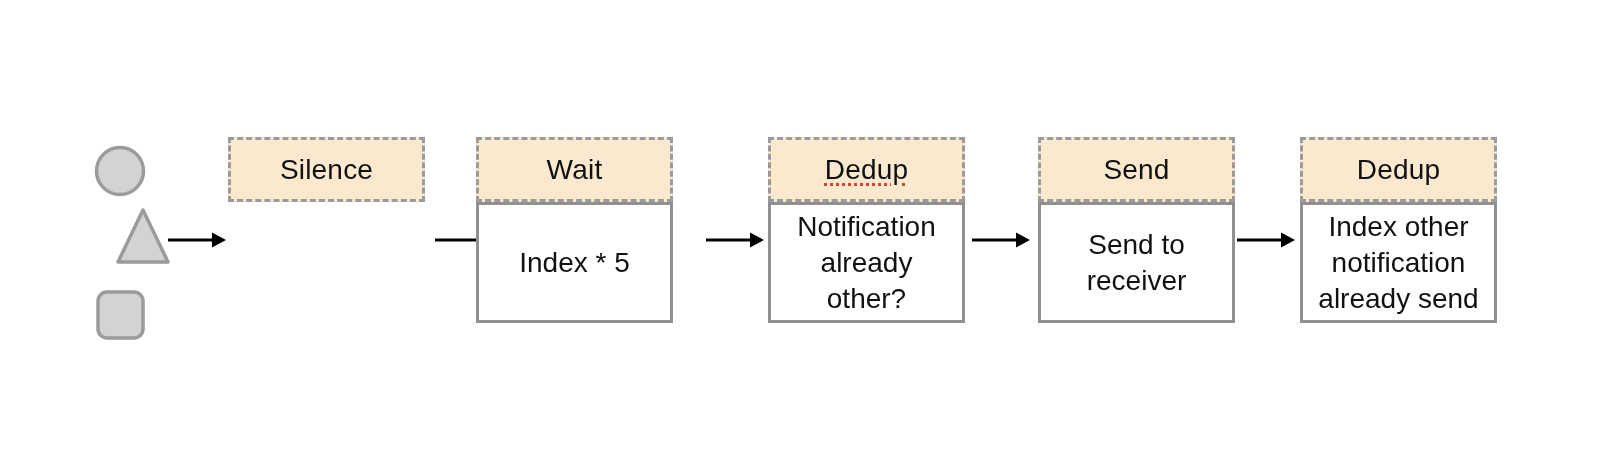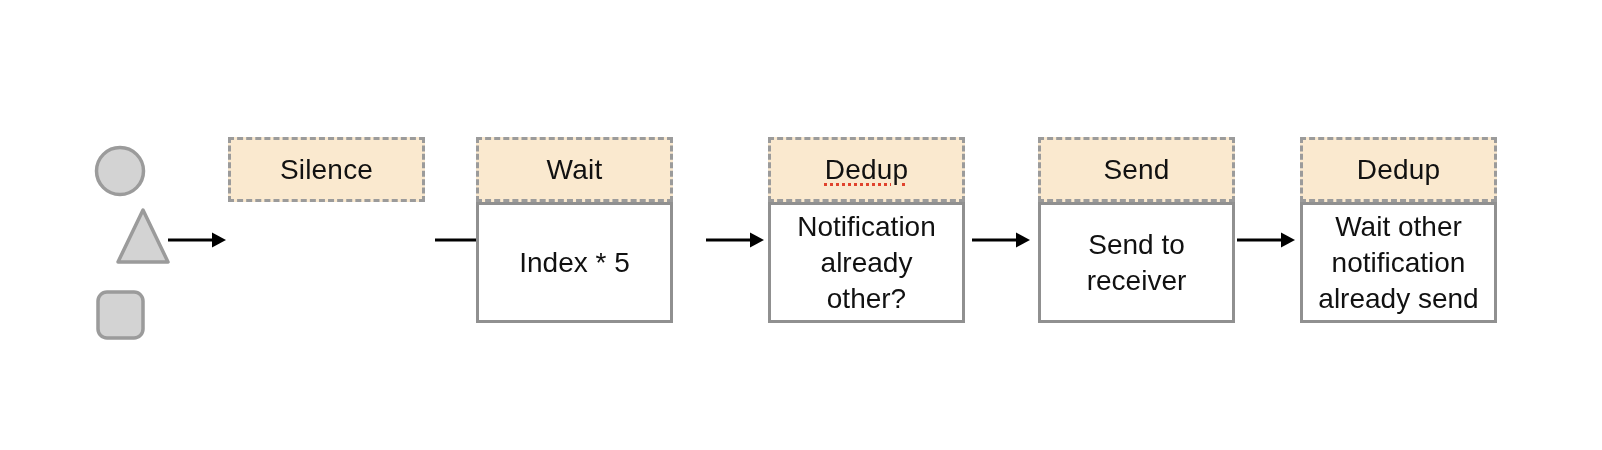--- a/index.html
+++ b/index.html
@@ -147,17 +147,17 @@
     <div class="stage-body">
       <span class="stage-desc">Send to receiver</span>
     </div>
   </div>
 
   <div class="stage stage-4">
     <div class="stage-header">
       <span class="stage-title">Dedup</span>
     </div>
     <div class="stage-body">
-      <span class="stage-desc">Wait other notification already send</span>
+      <span class="stage-desc">Index other notification already send</span>
     </div>
   </div>
 
 </div>
 
 </body></html>

